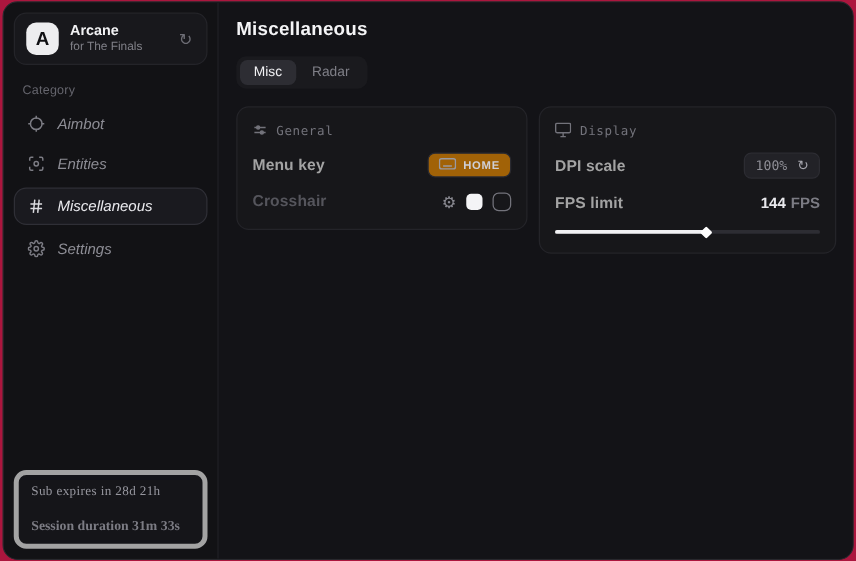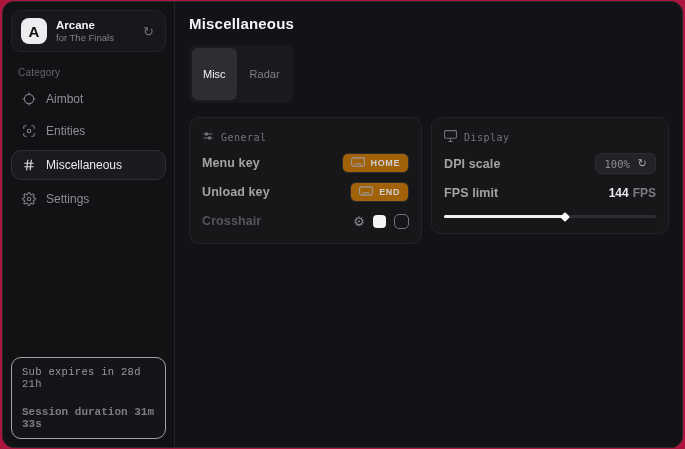--- a/index.html
+++ b/index.html
@@ -43,45 +43,45 @@
     background:none; border:none; padding:2px;
   }
   .category-label {
     color:#65656d; font-size:10px; margin:15px 6px 8px 7px; letter-spacing:.2px;
   }
   .nav { display:flex; flex-direction:column; gap:6px; }
   .nav-item {
     display:flex; align-items:center; gap:10px;
     padding:5px 9px; border-radius:10px;
     color:#8d8d95; font-size:12px;
-    border:1px solid transparent; cursor:pointer;
+    border:1px solid transparent; cursor:pointer;font-style:italic;
   }
   .nav-item .nav-icon { width:15px; display:inline-flex; justify-content:center; color:#7c7c84; }
   .nav-item.active {
     background:#1a1a1f; border-color:#2f2f36; color:#eaeaee;
     padding-top:7px; padding-bottom:7px;
   }
   .nav-item.active .nav-icon { color:#dcdce0; }
   .sidebar-spacer { flex:1; }
   .status-card {
-    border:1px solid #a3a3a3; background:#151519; border-radius:10px;
+    border:4px solid #a3a3a3; background:#151519; border-radius:10px;
     padding:8px 10px;
-    font-family:Liberation Mono, monospace;
+    font-family:Liberation Serif, serif;
   }
   .status-line1 { color:#96969e; font-size:10.5px; letter-spacing:.3px; }
   .status-line2 { color:#7c7c84; font-size:11px; font-weight:bold; margin-top:16px; }
   
   .main { flex:1; padding:13px 14px; background:#131317; }
   .page-title { color:#f4f4f6; font-size:15px; font-weight:bold; letter-spacing:.2px; }
   .tabs {
     margin-top:13px; display:inline-flex; gap:2px;
     background:#1a1a1e; border-radius:8px; padding:3px;
   }
   .tab {
-    font-size:11px; padding:20px 11px; border-radius:6px;
+    font-size:11px; padding:4px 11px; border-radius:6px;
     color:#7f7f87; cursor:pointer; border:none; background:transparent;
     font-family:"Liberation Sans", sans-serif;
   }
   .tab.active { background:#2d2d33; color:#f0f0f3; }
   .cards {
     margin-top:14px;
     display:grid; grid-template-columns: 233px 238px; gap:9px;
     align-items:start;
   }
   .card {
@@ -246,32 +246,20 @@
             <span>
               <svg width="14" height="10" viewBox="0 0 24 16" fill="none" stroke="currentColor" stroke-width="2">
                   <rect x="1" y="1" width="22" height="14" rx="3"></rect>
                   <line x1="6" y1="11" x2="18" y2="11"></line>
                 </svg>
             </span>
             <span>HOME</span>
           </button>
         </div>
 
-        <div class="row">
-          <span class="row-label">Unload key</span>
-          <button class="keybtn">
-            <span>
-              <svg width="14" height="10" viewBox="0 0 24 16" fill="none" stroke="currentColor" stroke-width="2">
-                  <rect x="1" y="1" width="22" height="14" rx="3"></rect>
-                  <line x1="6" y1="11" x2="18" y2="11"></line>
-                </svg>
-            </span>
-            <span>END</span>
-          </button>
-        </div>
 
         <div class="row">
           <span class="row-label dim">Crosshair</span>
           <span class="crosshair-controls">
             <button class="mini-gear">⚙</button>
             <span class="swatch"></span>
             <span class="checkbox"></span>
           </span>
         </div>
       </section>

